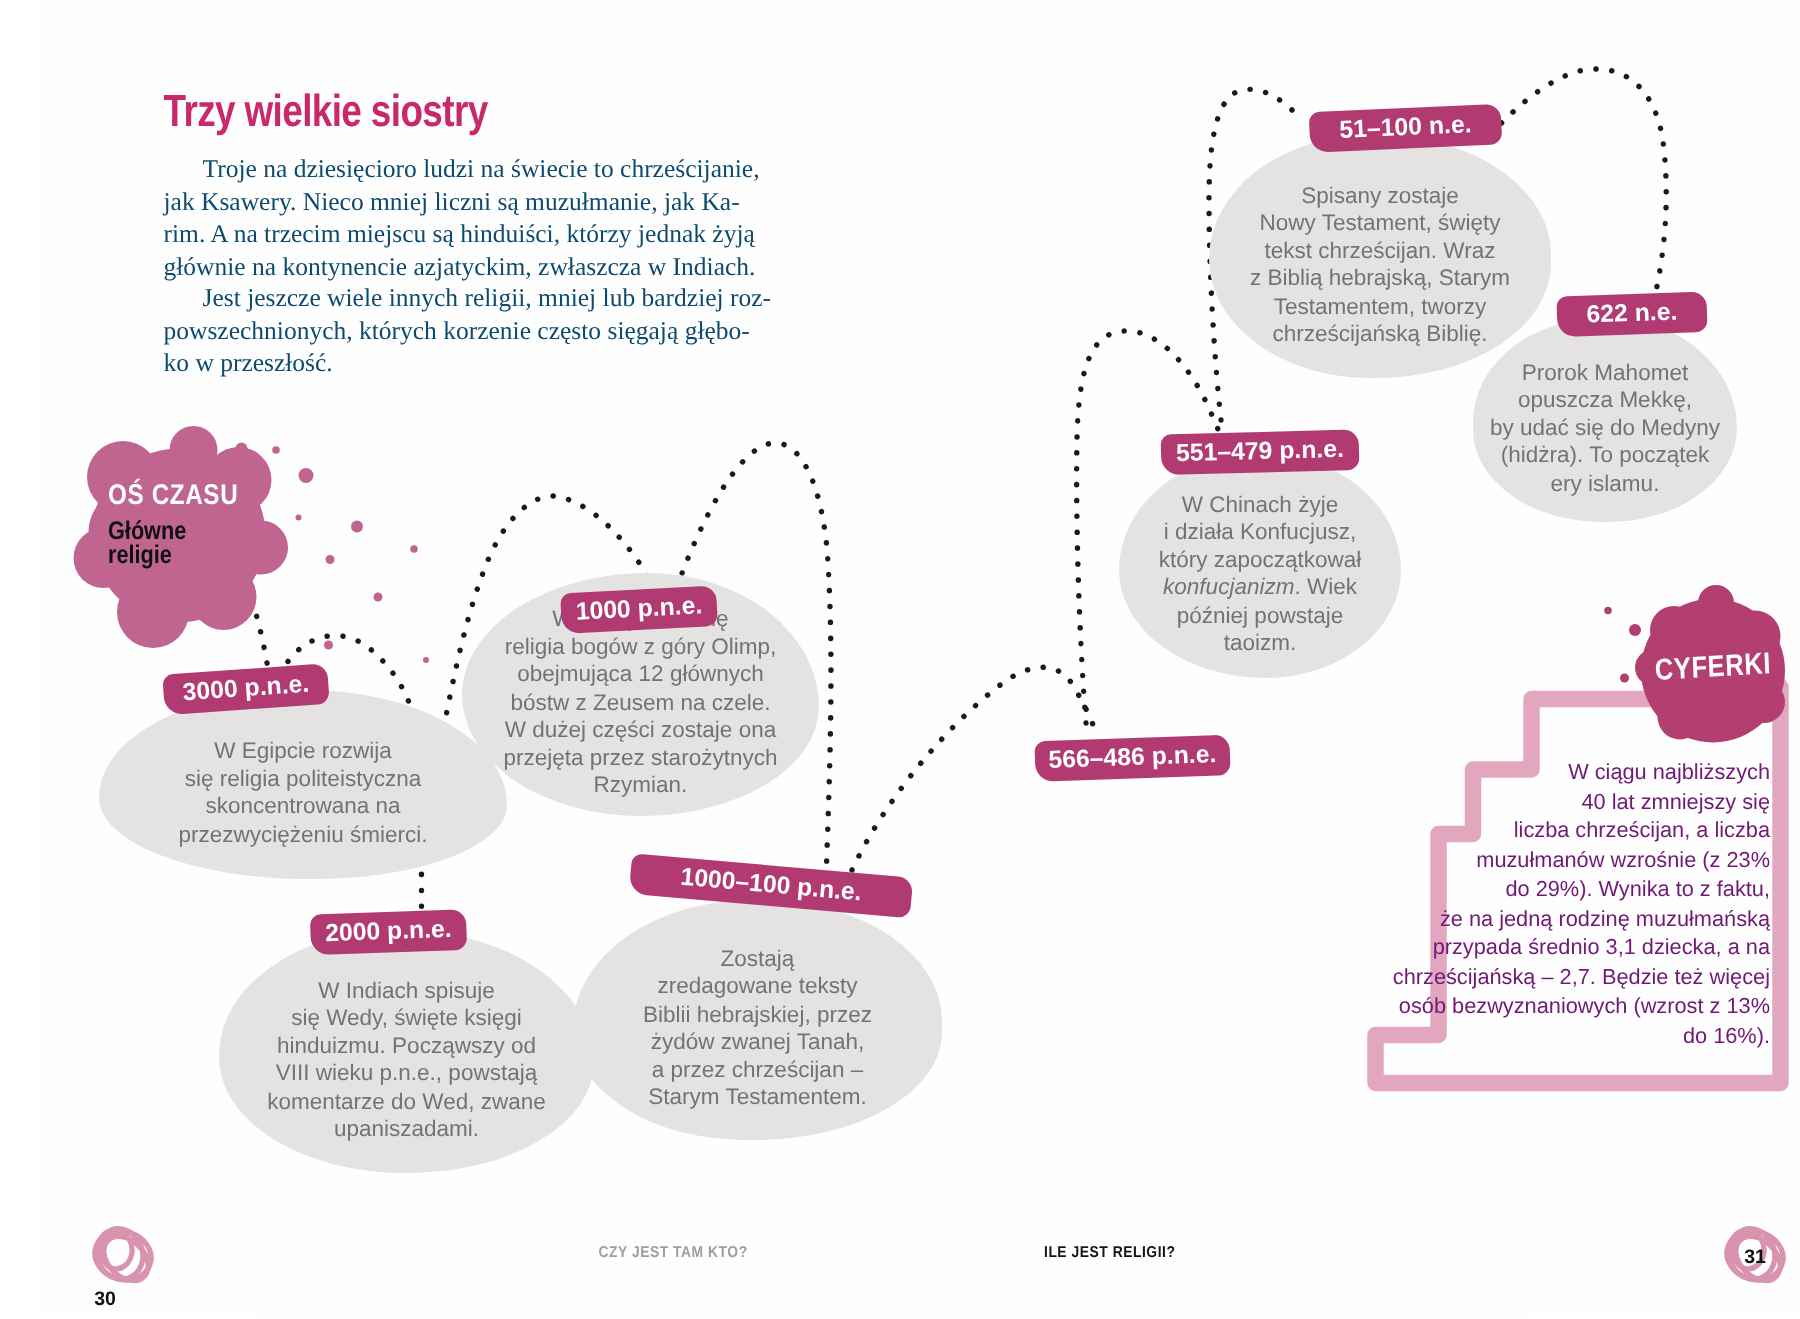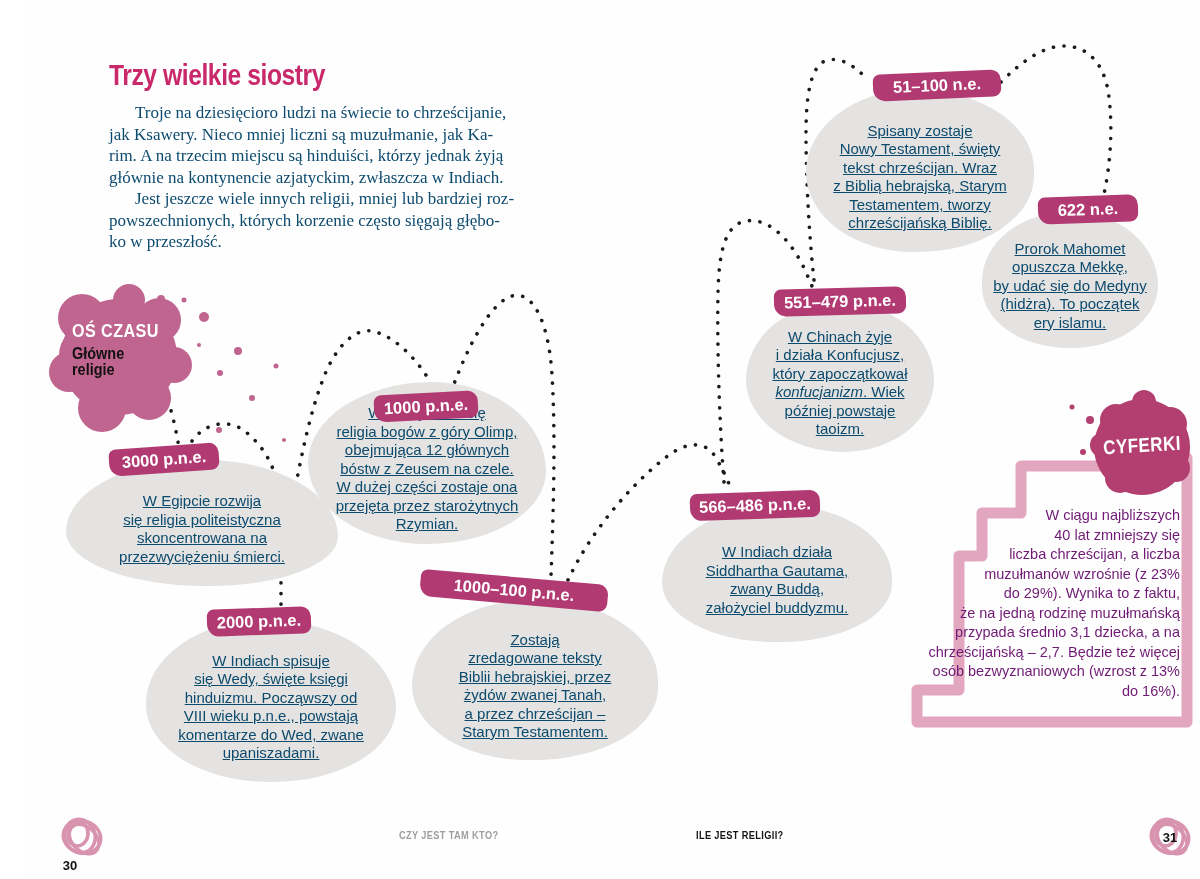--- a/index.html
+++ b/index.html
@@ -28,30 +28,30 @@
     transform:scaleX(.85);transform-origin:left top;}
   .os-sub{display:block;color:#101010;font-weight:bold;font-size:17px;line-height:16px;
     white-space:pre-line;transform:scaleX(.85);transform-origin:left top;margin-top:4px;}
 
   
   .bubble{
     position:absolute;background:#e4e3e1;z-index:2;display:flex;align-items:center;justify-content:center;
   }
   .bubble span{
     display:block;width:100%;text-align:center;white-space:pre-line;
-    font-size:15px;line-height:18.5px;color:#0c4a6e;padding-top:12px;text-decoration:underline;
+    font-size:15px;line-height:18.5px;color:#737373;padding-top:12px;
   }
   .banner{
     position:absolute;z-index:3;background:#b23a72;color:#fff;font-weight:bold;font-size:16.5px;
     line-height:27px;height:27px;text-align:center;border-radius:7px 10px 8px 12px;
   }
   .bb0{left:42px; top:460px;width:272px;height:126px;border-radius:50% 50% 48% 52% / 58% 62% 40% 44%;}
   .bb1{left:122px;top:620px;width:250px;height:162px;border-radius:48% 52% 50% 50% / 52% 55% 46% 48%;}
   .bb2{left:284px;top:382px;width:238px;height:162px;border-radius:52% 48% 50% 50% / 50% 55% 45% 50%;}
-  .bb3{left:388px;top:600px;width:246px;height:160px;border-radius:50% 50% 52% 48% / 55% 52% 46% 48%;}
+  .bb3{left:358px;top:600px;width:246px;height:160px;border-radius:50% 50% 52% 48% / 55% 52% 46% 48%;}
   .bb4{left:638px;top:506px;width:230px;height:136px;border-radius:52% 48% 50% 50% / 58% 55% 44% 45%;}
   .bb5{left:722px;top:302px;width:188px;height:150px;border-radius:50% 50% 48% 52% / 52% 52% 48% 48%;}
   .bb6{left:782px;top:90px; width:228px;height:162px;border-radius:48% 52% 52% 48% / 52% 50% 48% 50%;}
   .bb7{left:958px;top:212px;width:176px;height:136px;border-radius:50% 50% 50% 50% / 52% 55% 47% 46%;}
   .b0{left:85px;  top:446px;width:110px;transform:rotate(-4deg);}
   .b1{left:183px; top:608px;width:104px;transform:rotate(-2deg);}
   .b2{left:350px; top:393px;width:104px;transform:rotate(-3deg);}
   .b3{left:396px; top:577px;width:188px;transform:rotate(5deg);}
   .b4{left:666px; top:492px;width:130px;transform:rotate(-2deg);}
   .b5{left:750px; top:288px;width:132px;transform:rotate(-1.5deg);}
@@ -167,26 +167,20 @@
   <div class="bubble bb3">
       <span>Zostają
 zredagowane teksty
 Biblii hebrajskiej, przez
 żydów zwanej Tanah,
 a przez chrześcijan –
 Starym Testamentem.</span>
     </div>
   <div class="banner b3">1000–100 p.n.e.</div>
 
-  <div class="bubble bb4">
-      <span>W Indiach działa
-Siddhartha Gautama,
-zwany Buddą,
-założyciel buddyzmu.</span>
-    </div>
   <div class="banner b4">566–486 p.n.e.</div>
 
   <div class="bubble bb5">
       <span>W Chinach żyje
 i działa Konfucjusz,
 który zapoczątkował
 <i>konfucjanizm</i>. Wiek
 później powstaje
 taoizm.</span>
     </div>

